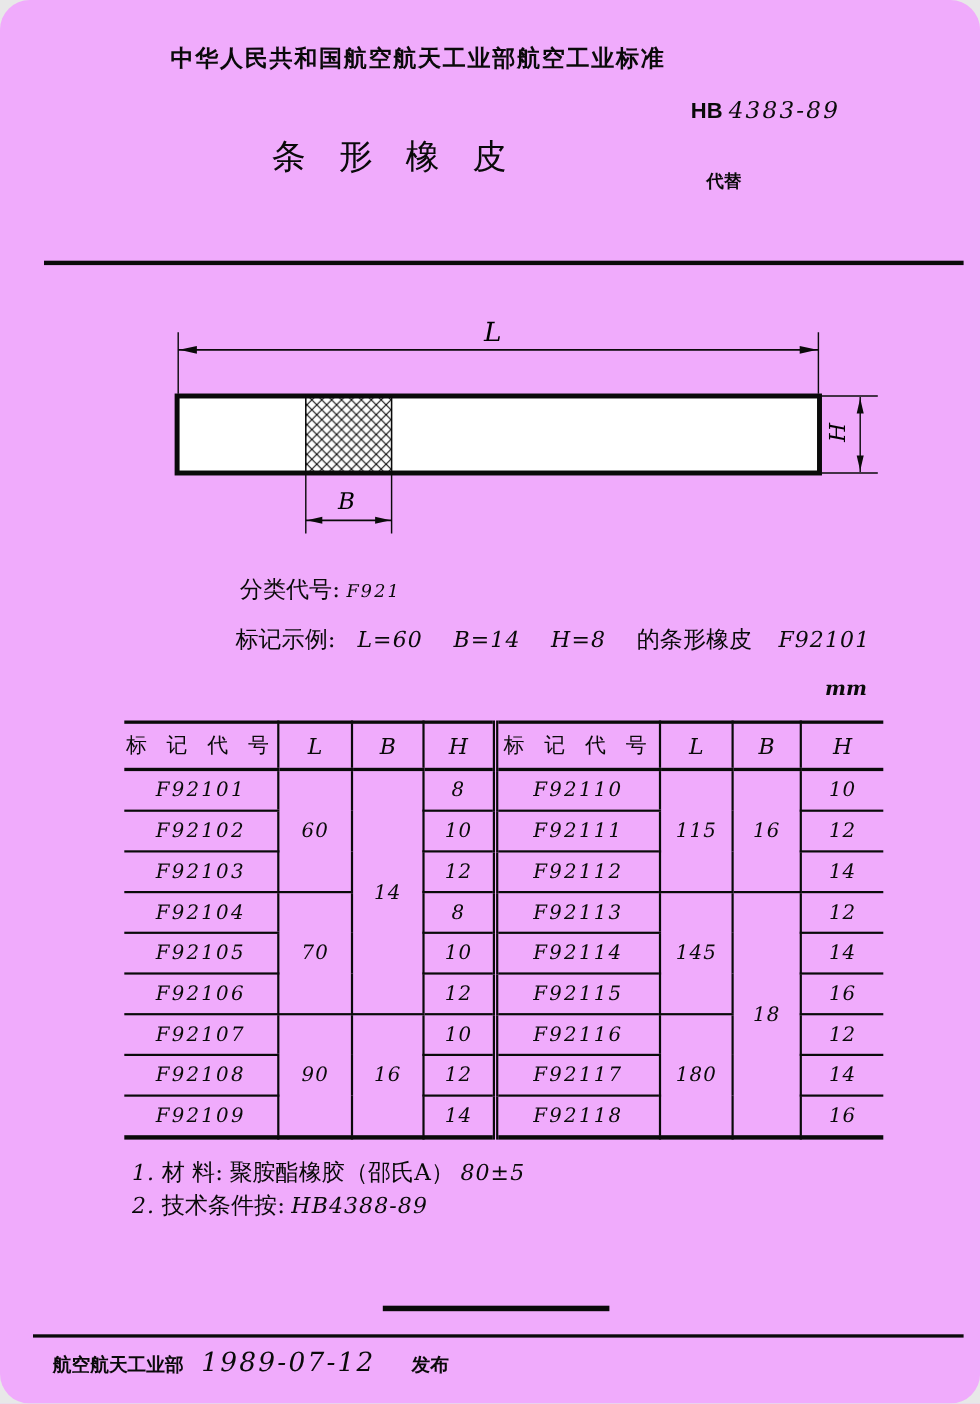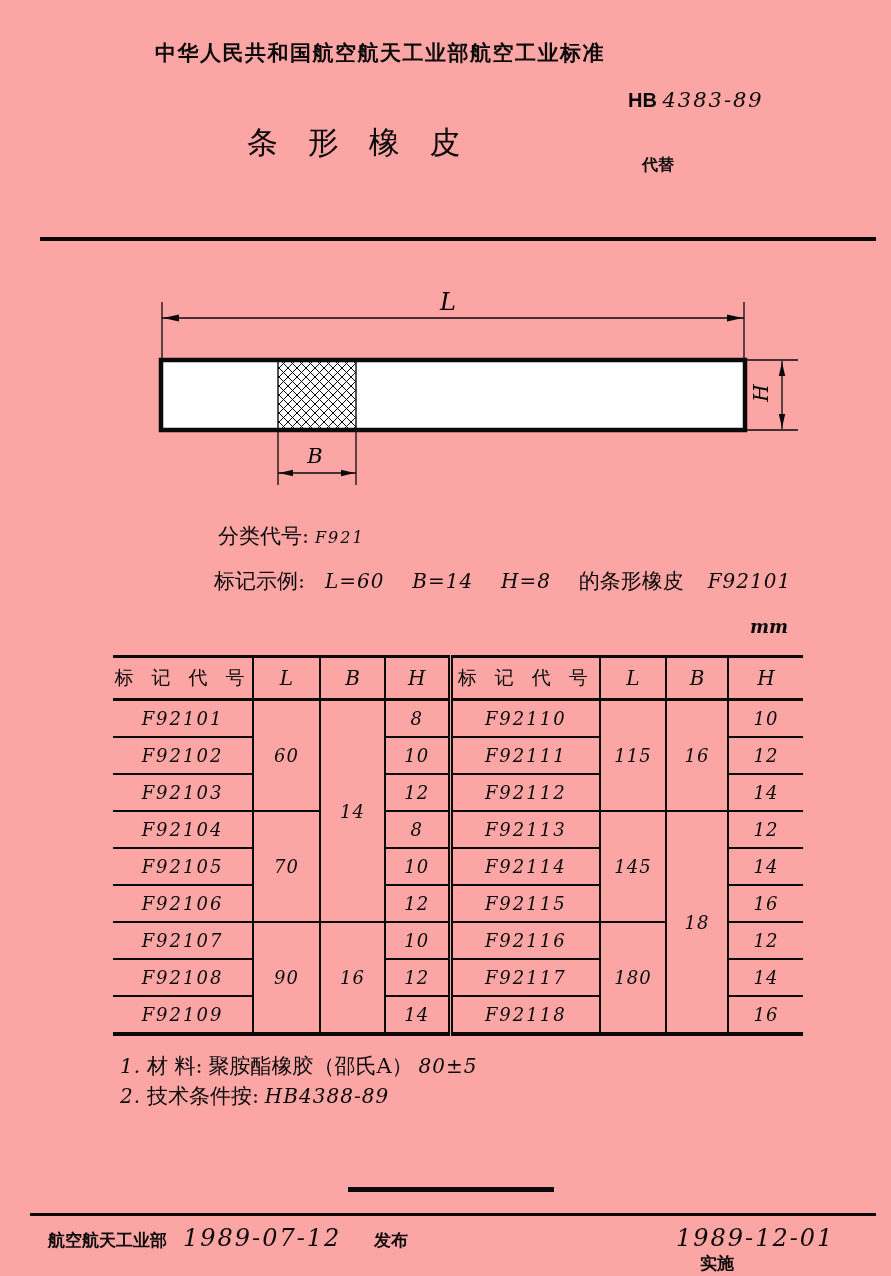--- a/index.html
+++ b/index.html
@@ -1,18 +1,18 @@
 <!DOCTYPE html>
 <html><head>
 <meta charset="utf-8">
 <style>
   html,body{margin:0;padding:0;background:#e8e8e8;}
   .page{
-    position:relative;width:891px;height:1276px;background:#fca5a5;
-    font-family:"Liberation Sans",sans-serif;color:#0a0a0a;overflow:hidden;
+    position:relative;width:891px;height:1276px;background:#f0abfc;
+    font-family:"Liberation Sans",sans-serif;color:#0a0a0a;overflow:hidden;border-radius:27px;
   }
   .abs{position:absolute;}
   
   .print{font-family:"Liberation Sans",sans-serif;font-weight:bold;}
   
   .hand{font-family:"DejaVu Serif",serif;font-style:italic;}
   
   .cjkhand{font-family:"DejaVu Serif","Liberation Serif",serif;}
   .org-line{top:39px;left:155px;font-size:21px;letter-spacing:1.5px;}
   .hb-line{top:88px;left:628px;font-size:20px;}
@@ -220,18 +220,14 @@
     <span class="hand">HB4388-89</span>
   </div>
 
   <div class="abs short-bar"></div>
   <div class="abs rule-bottom"></div>
 
   <div class="abs footer-left">
     <span class="print">航空航天工业部</span><span class="hand">1989-07-12</span>
     <span class="print action">发布</span>
   </div>
-  <div class="abs footer-right">
-    <span class="hand">1989-12-01</span>
-    <span class="print action">实施</span>
-  </div>
 
 </div>
 
 </body></html>

